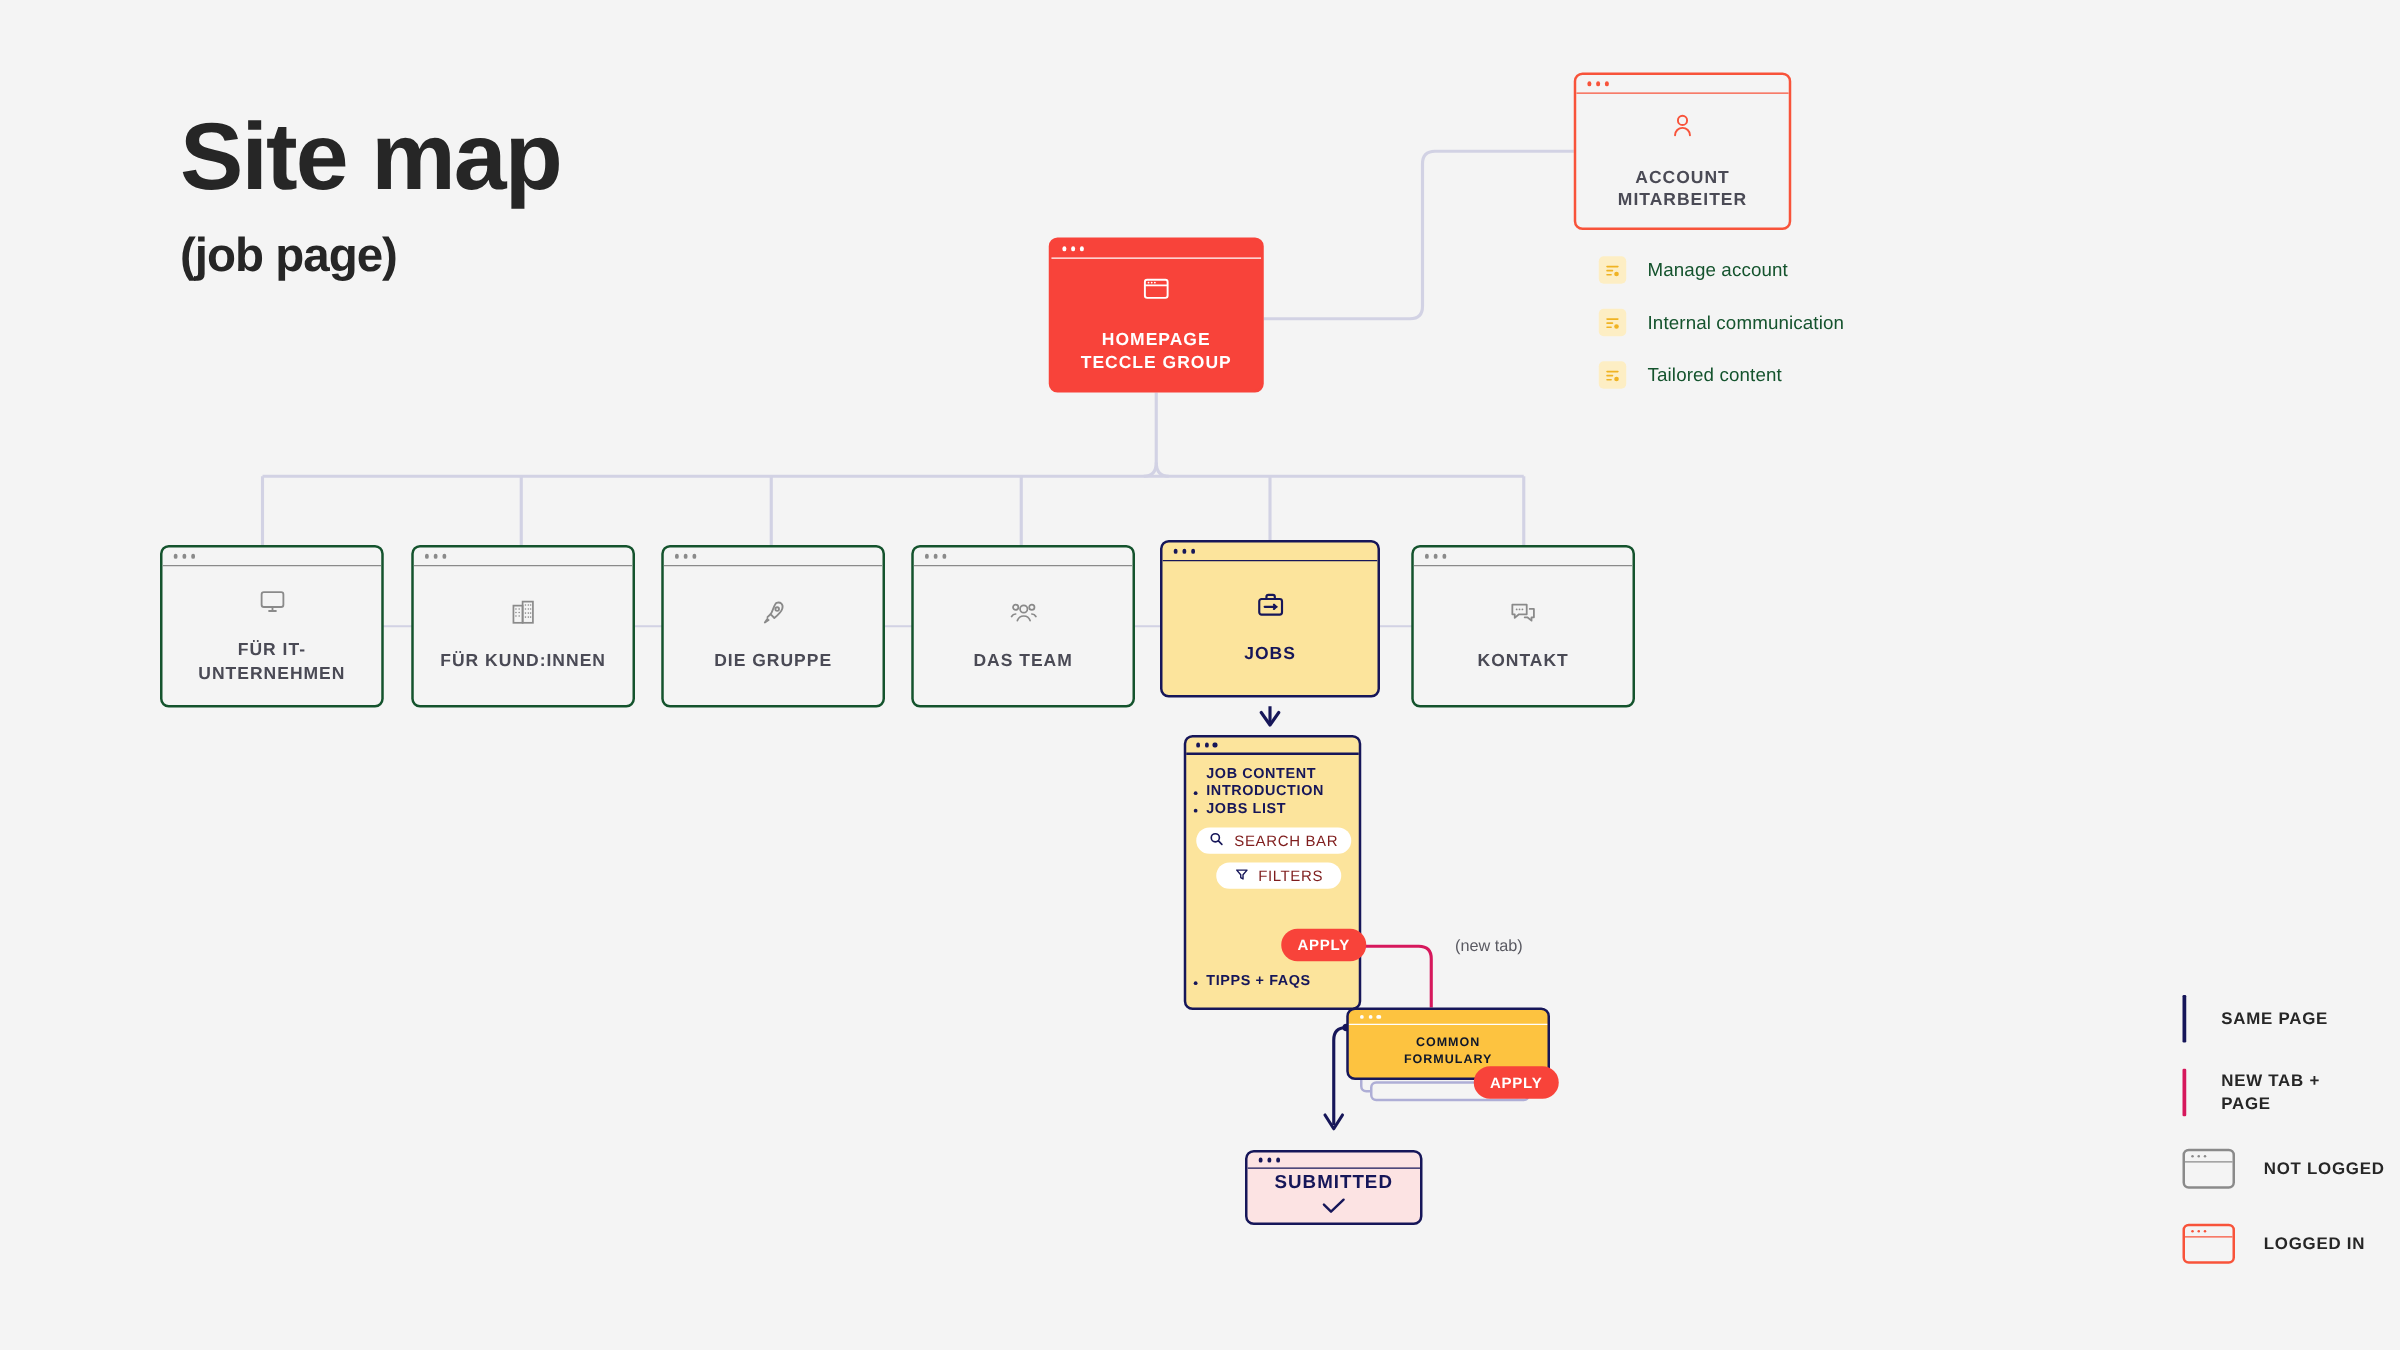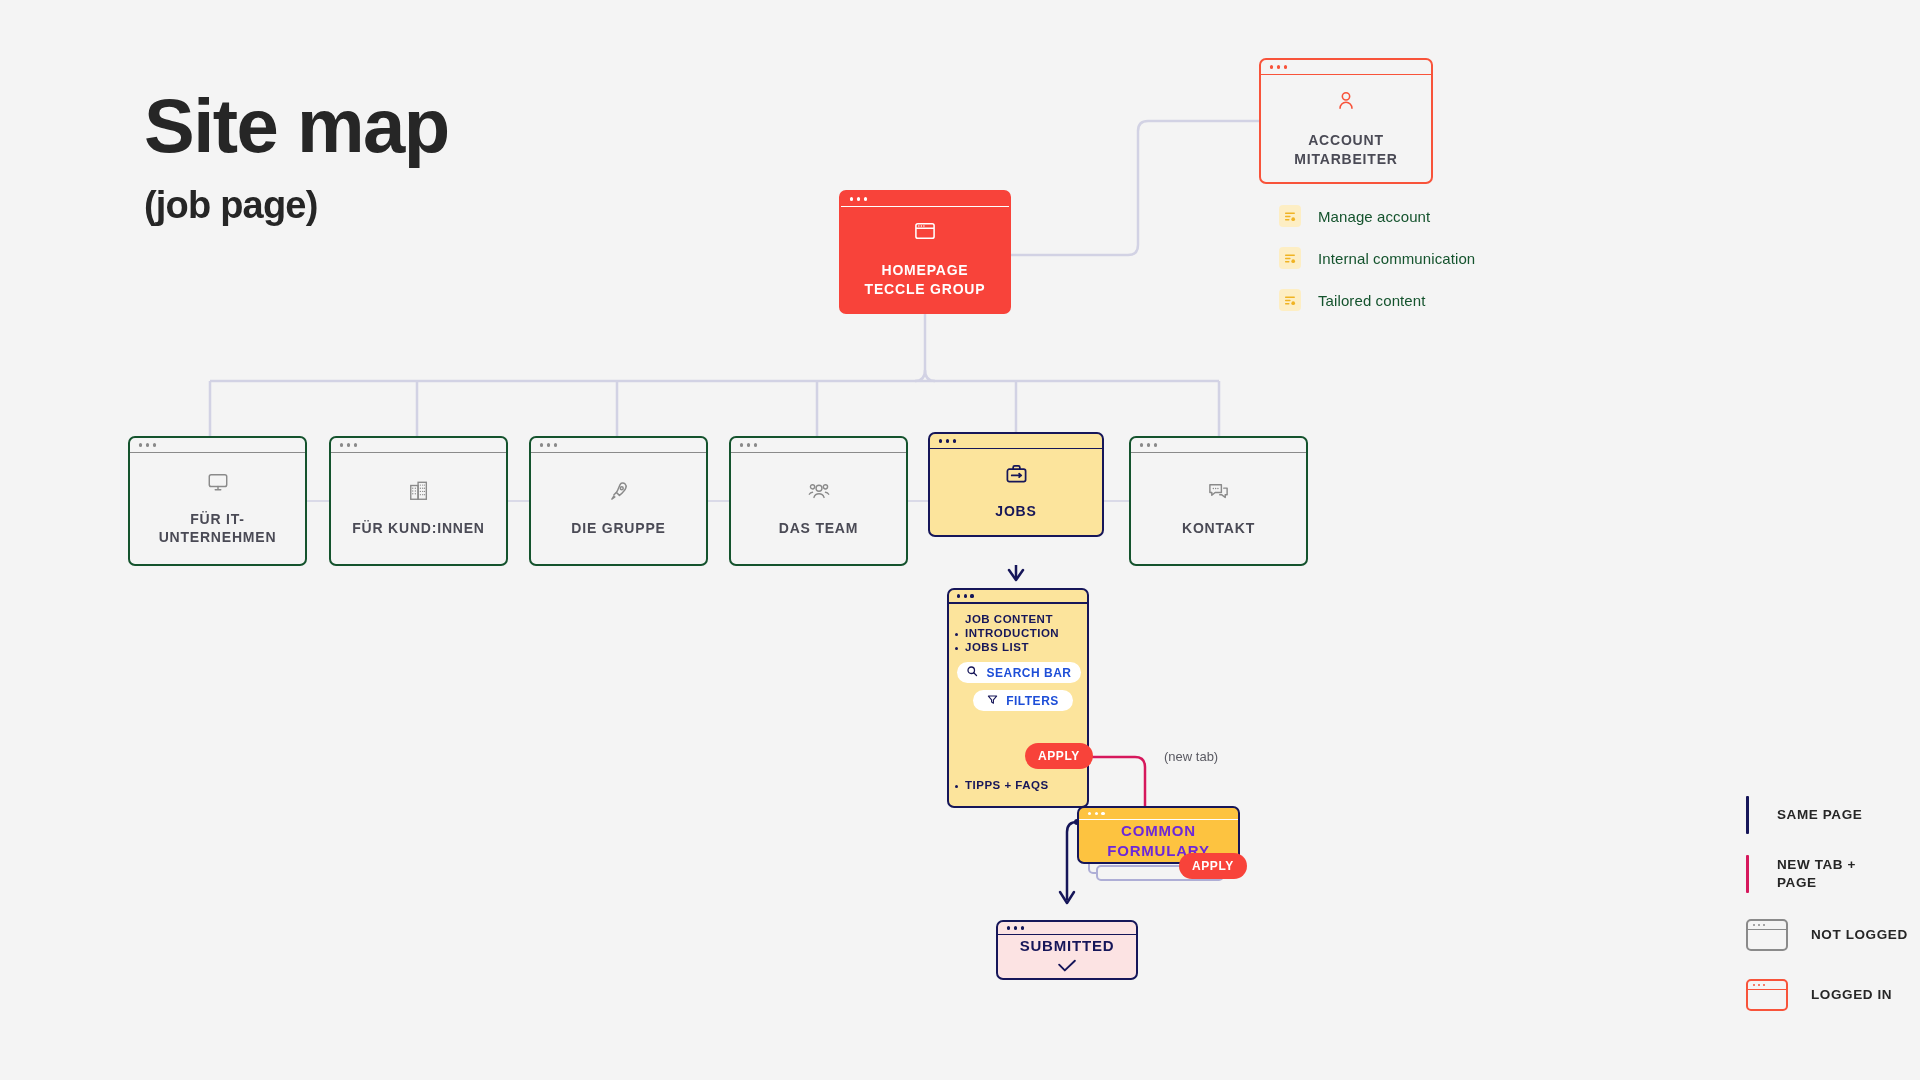--- a/index.html
+++ b/index.html
@@ -73,37 +73,37 @@
   }
   .node.yellow .bar { border-bottom-color: #161659; }
   .node.yellow .bar i { background: #161659; }
   .node.yellow .ic { color: #161659; }
   .node.yellow .label { color: #161659; }
 
   
   .node.amber { border-color: #161659; border-width: 2.5px; background: #fdc340; }
   .node.amber .bar { border-bottom-color: #ffffff; }
   .node.amber .bar i { background: #ffffff; }
-  .node.amber .label { color: #6d28d9; font-size: 15px; }
+  .node.amber .label { color: #0f172a; font-size: 10px; }
 
   
   .node.pink { border-color: #161659; border-width: 2.5px; background: #fce3e3; }
   .node.pink .bar { border-bottom-color: #161659; }
   .node.pink .bar i { background: #161659; }
   .node.pink .label { color: #161659; font-size: 15px; }
 
   
   #node-account   { left: 1231px; top: 58px;  width: 174px; height: 126px; }
   #node-homepage  { left: 811px;  top: 190px; width: 172px; height: 124px; }
 
   #node-it        { left: 100px;  top: 436px; width: 179px; height: 130px; }
   #node-kunden    { left: 301px;  top: 436px; width: 179px; height: 130px; }
   #node-gruppe    { left: 501px;  top: 436px; width: 179px; height: 130px; }
   #node-team      { left: 701px;  top: 436px; width: 179px; height: 130px; }
-  #node-jobs      { left: 900px;  top: 432px; width: 176px; height: 105px; }
+  #node-jobs      { left: 900px;  top: 432px; width: 176px; height: 126px; }
   #node-kontakt   { left: 1101px; top: 436px; width: 179px; height: 130px; }
 
   #node-account .body, #node-homepage .body { gap: 16px; }
 
   
   #node-jobcontent {
     position: absolute; left: 919px; top: 588px;
     width: 142px; height: 220px;
     border: 2.5px solid #161659; border-radius: 7px;
     background: #fce49c; overflow: visible;
@@ -124,21 +124,21 @@
     letter-spacing: 0.5px; padding-left: 16px; position: relative;
     margin-bottom: 2px;
   }
   .jc-bullet::before {
     content: ""; position: absolute; left: 6px; top: 5.5px;
     width: 3px; height: 3px; border-radius: 50%; background: #161659;
   }
   .pill {
     background: #ffffff; border-radius: 20px;
     display: flex; align-items: center; justify-content: center; gap: 8px;
-    font-size: 12px; font-weight: 700; color: #1d4ed8; letter-spacing: 0.5px;
+    font-size: 12px; font-weight: 400; color: #7f1d1d; letter-spacing: 0.5px;
     height: 21px;
   }
   #pill-search { margin: 9px 6px 0 8px; }
   #pill-filters { margin: 7px 14px 0 24px; }
   .apply-pill {
     position: absolute;
     background: #f8433a; color: #ffffff;
     font-size: 12px; font-weight: 700; letter-spacing: 0.6px;
     border-radius: 20px;
     display: flex; align-items: center; justify-content: center;

